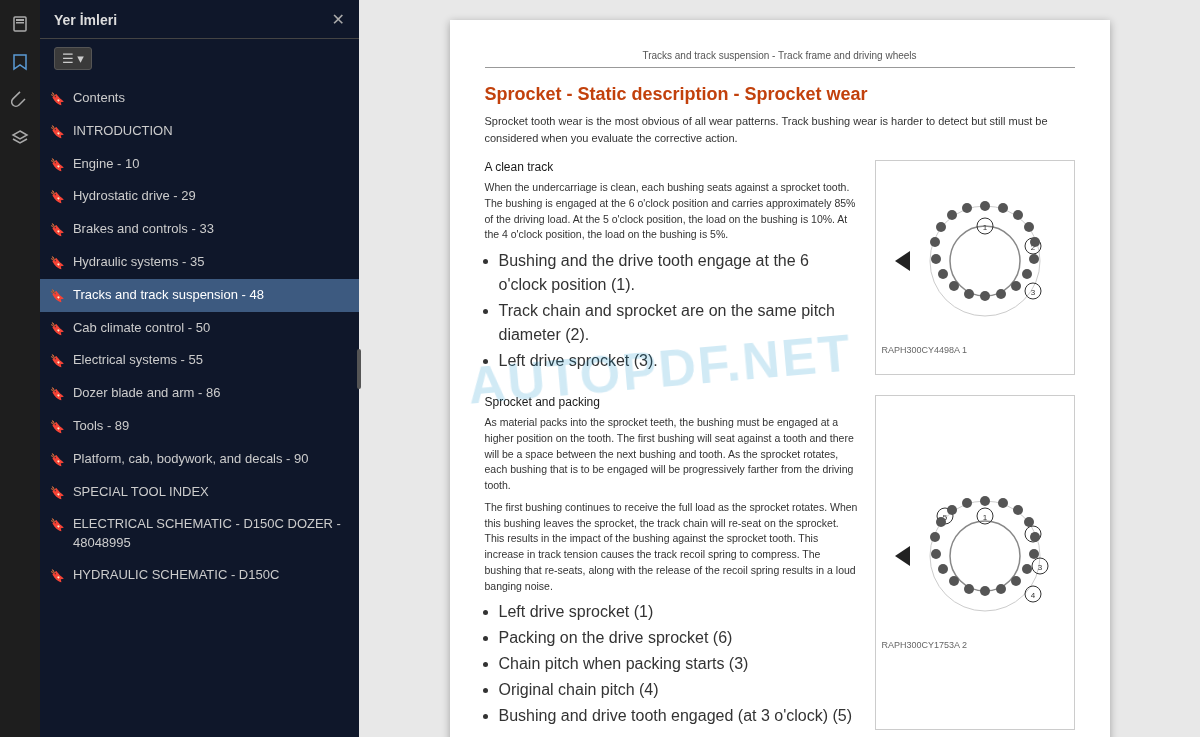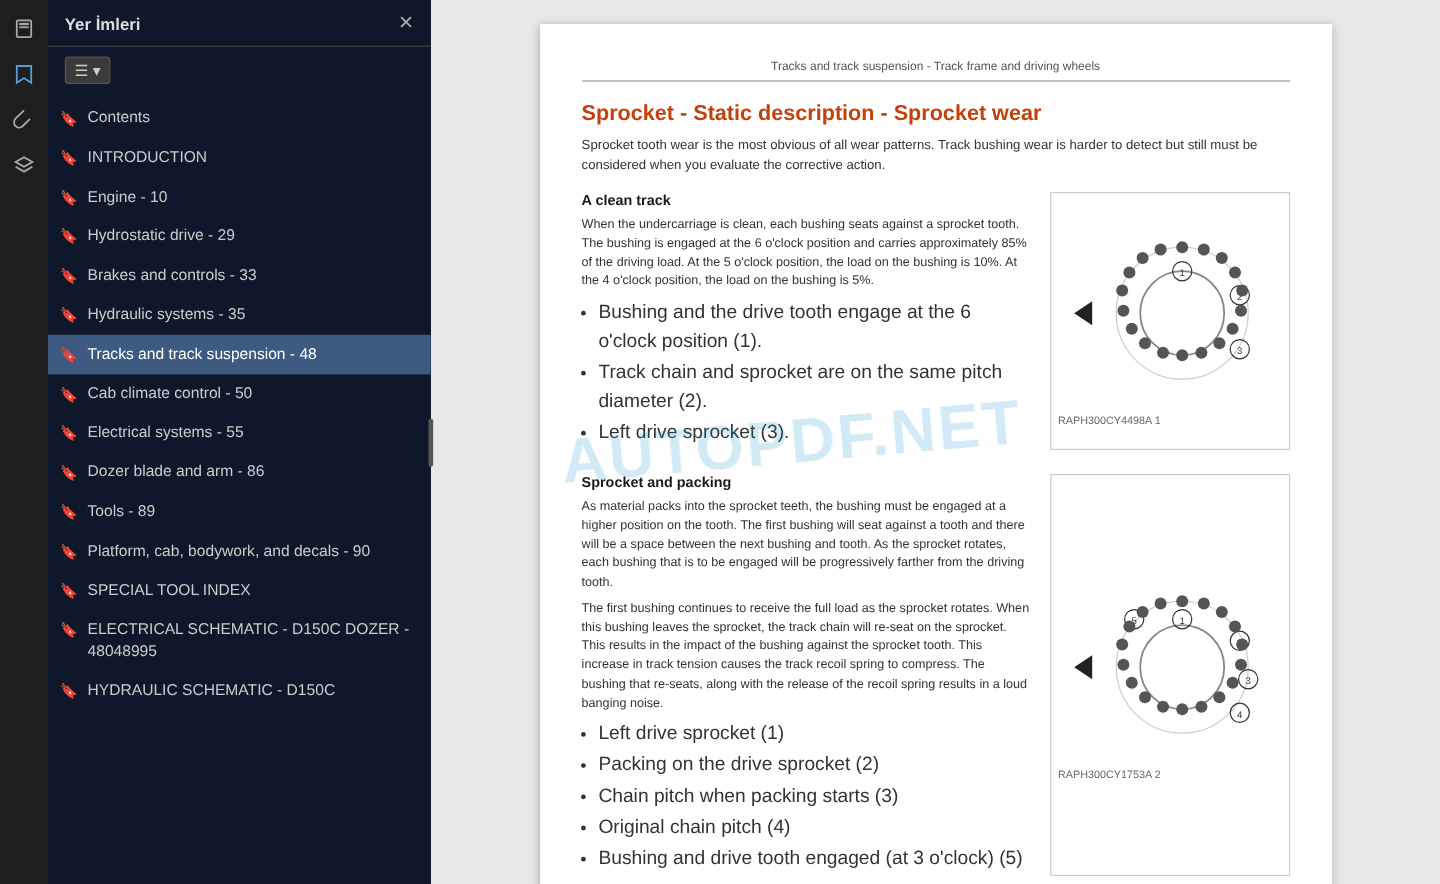--- a/index.html
+++ b/index.html
@@ -172,21 +172,21 @@
     }
 
     .content-block {
       display: flex;
       gap: 16px;
       margin-bottom: 20px;
     }
     .content-text { flex: 1; }
     .subsection-title {
       font-size: 12px;
-      font-weight: bold;
+      font-weight: normal;
       color: #1a1a1a;
       margin-bottom: 6px;
     }
     .body-text {
       font-size: 10.5px;
       color: #333;
       line-height: 1.5;
       margin-bottom: 6px;
     }
     .bullet-list {
@@ -412,21 +412,21 @@
       </div>
     </div>
 
     <div class="content-block">
       <div class="content-text">
         <div class="subsection-title">Sprocket and packing</div>
         <div class="body-text">As material packs into the sprocket teeth, the bushing must be engaged at a higher position on the tooth. The first bushing will seat against a tooth and there will be a space between the next bushing and tooth. As the sprocket rotates, each bushing that is to be engaged will be progressively farther from the driving tooth.</div>
         <div class="body-text">The first bushing continues to receive the full load as the sprocket rotates. When this bushing leaves the sprocket, the track chain will re-seat on the sprocket. This results in the impact of the bushing against the sprocket tooth. This increase in track tension causes the track recoil spring to compress. The bushing that re-seats, along with the release of the recoil spring results in a loud banging noise.</div>
         <ul class="bullet-list" id="bullets2">
             <li>Left drive sprocket (1)</li>
-            <li>Packing on the drive sprocket (2)</li>
+            <li>Packing on the drive sprocket (6)</li>
             <li>Chain pitch when packing starts (3)</li>
             <li>Original chain pitch (4)</li>
             <li>Bushing and drive tooth engaged (at 3 o'clock) (5)</li>
           </ul>
       </div>
       <div class="diagram-box">
 
         <svg class="sprocket-svg" viewBox="0 0 180 160">
 
           <polygon points="10,80 25,70 25,90" fill="#222"></polygon>

